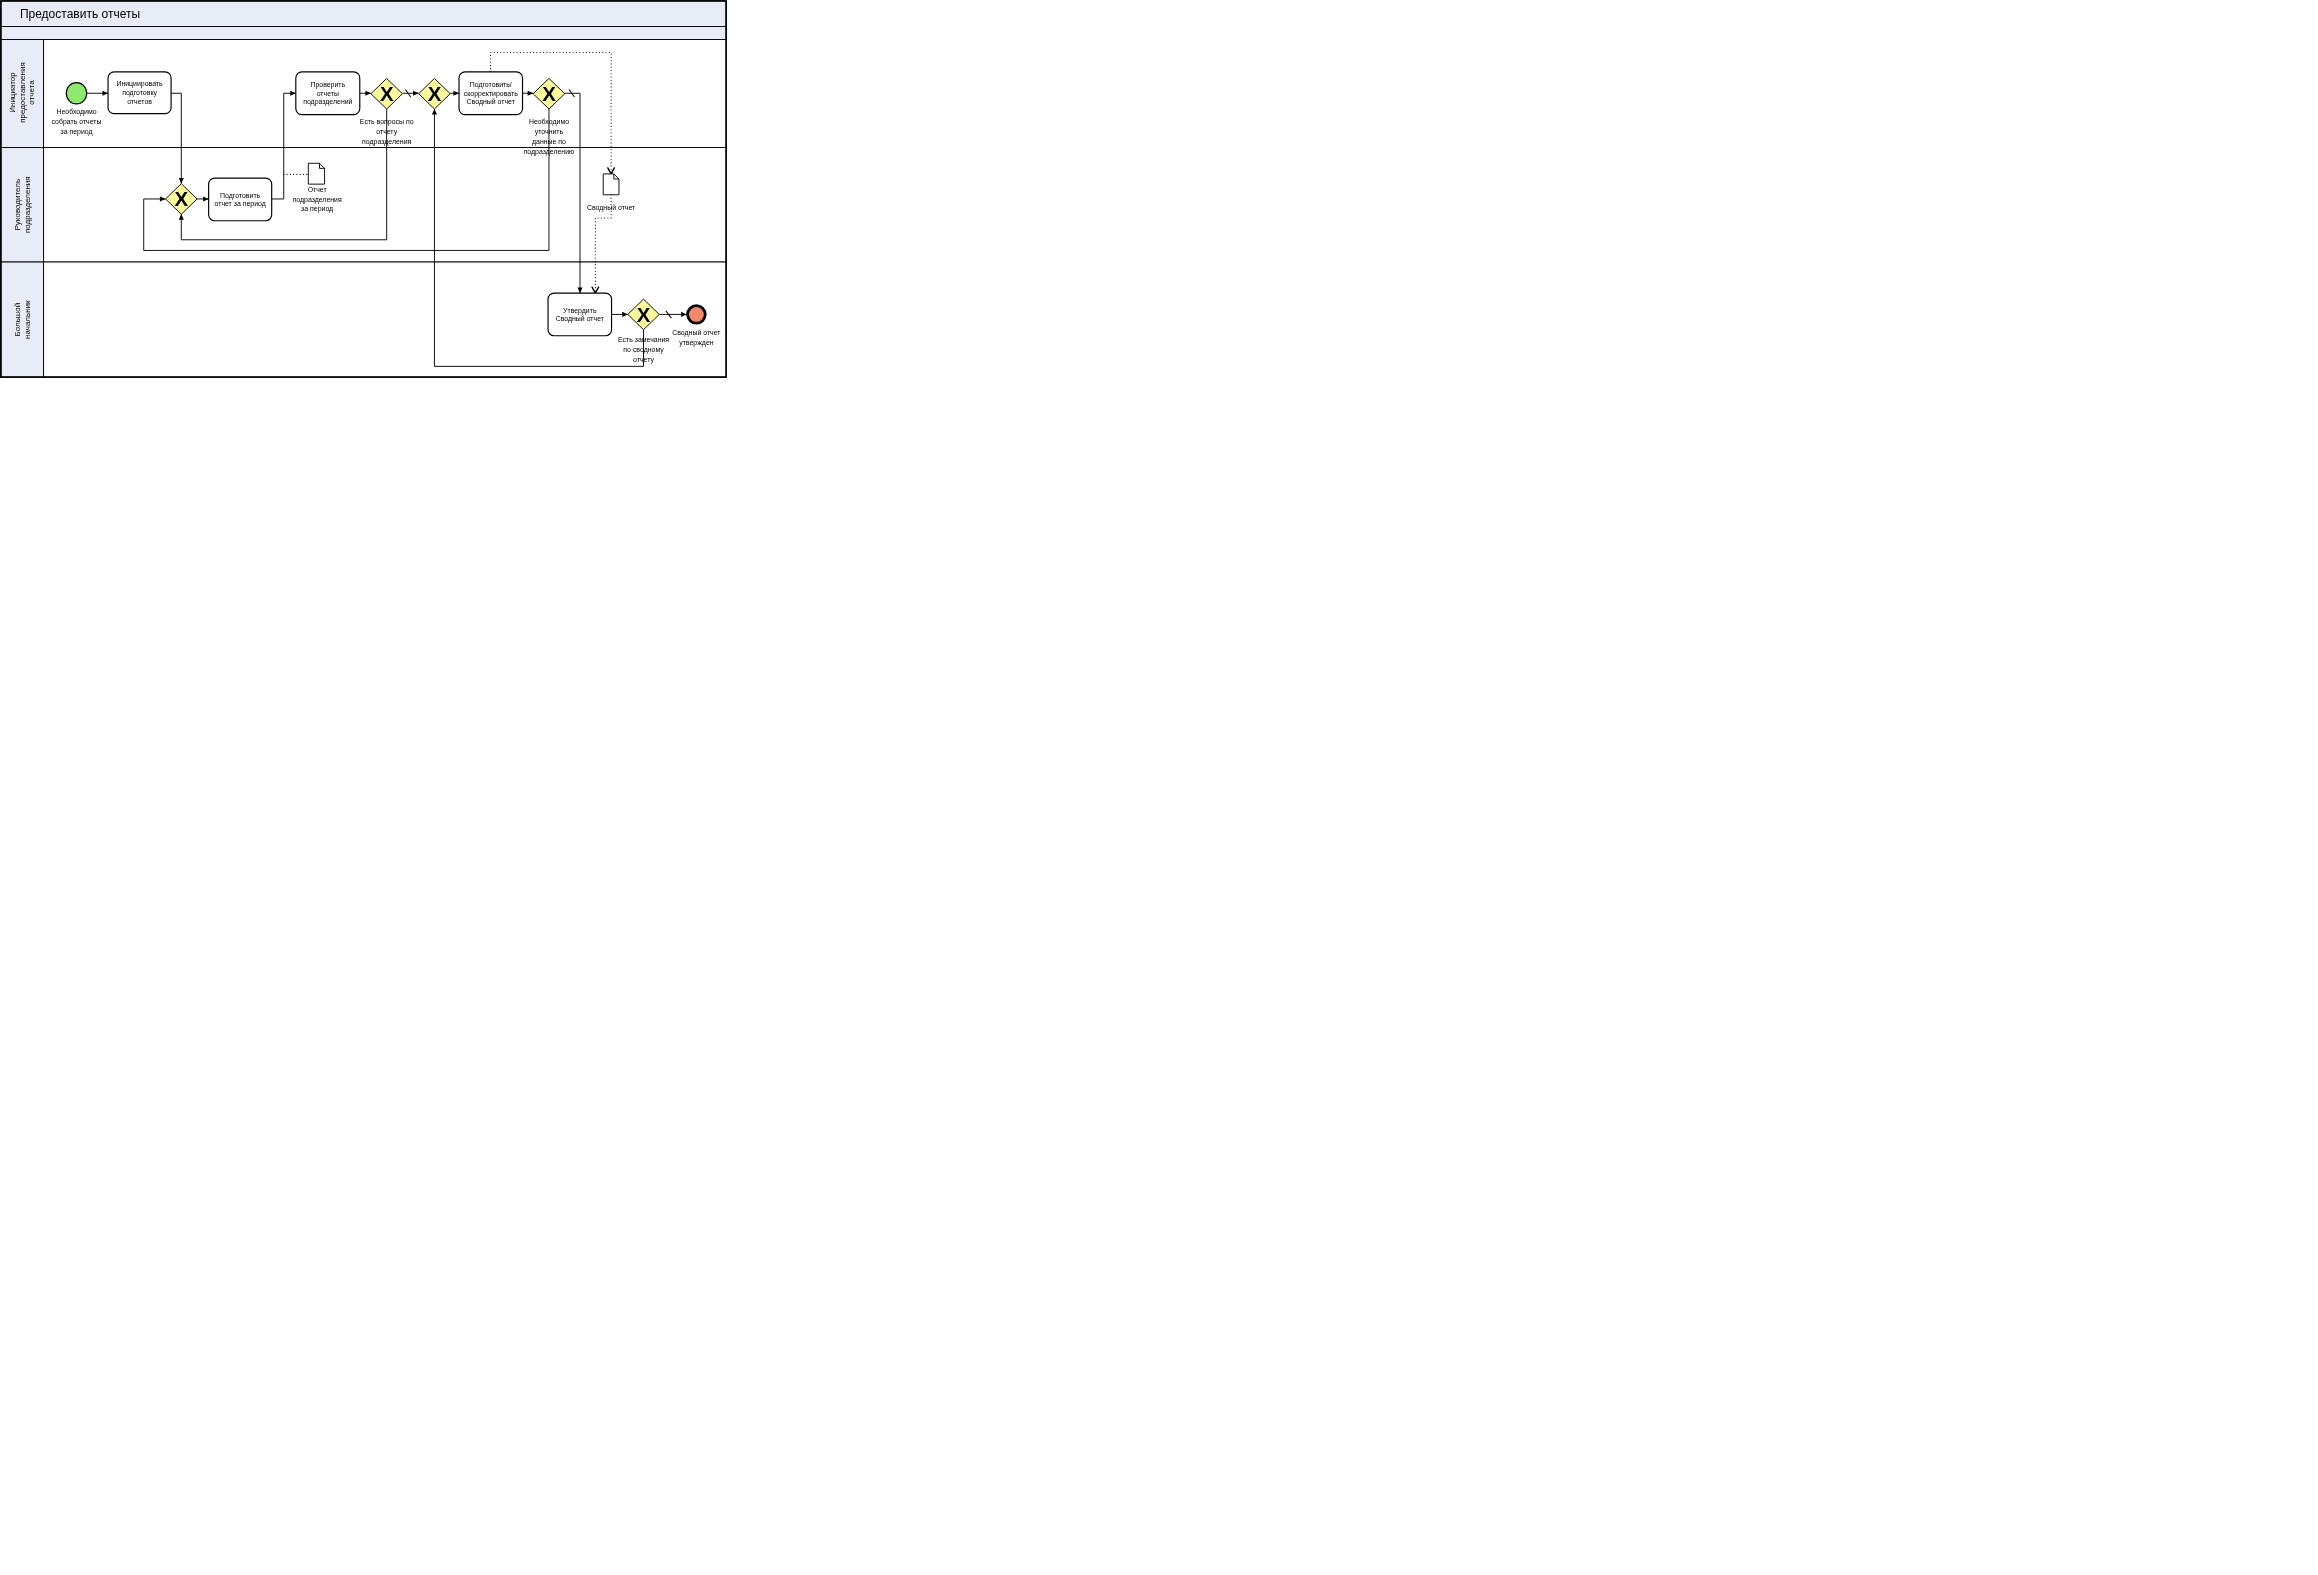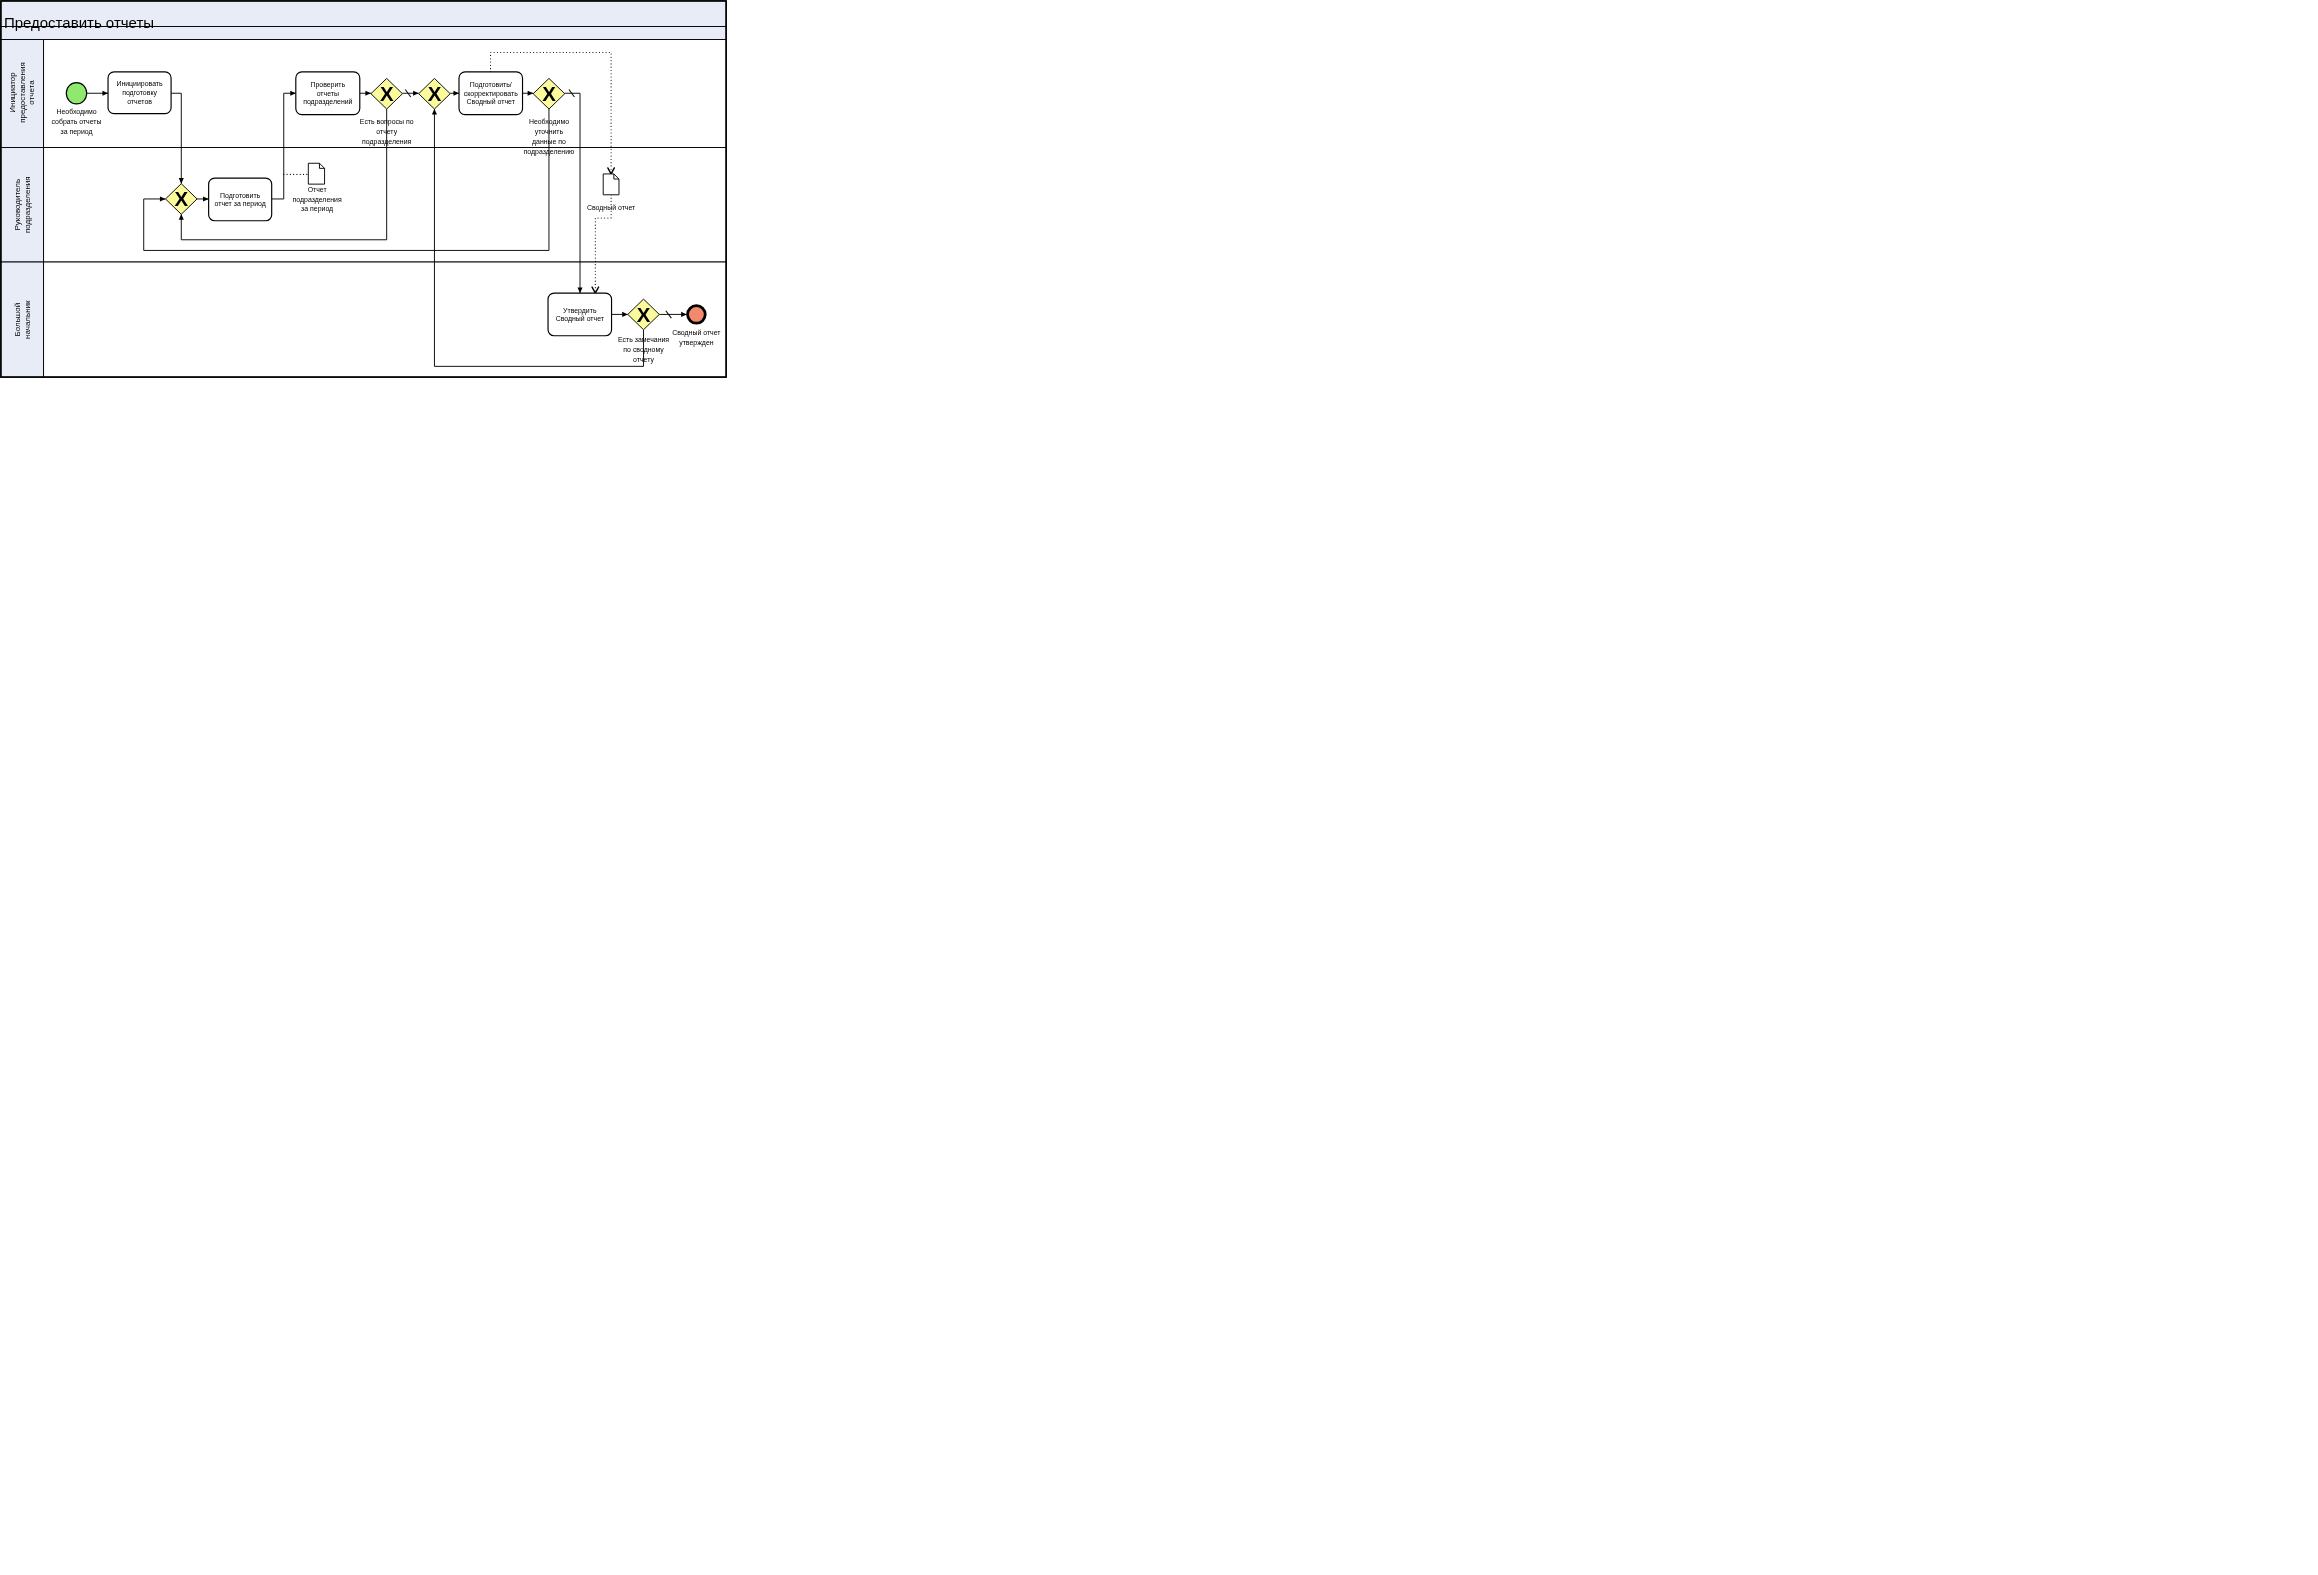--- a/index.html
+++ b/index.html
@@ -5,24 +5,24 @@
   html,body{margin:0;padding:0;background:#ffffff;}
   .stage{
     position:relative;
     width:727px;height:378px;
     font-family:"Liberation Sans","DejaVu Sans",sans-serif;
     background:#ffffff;
     overflow:hidden;
   }
   #diagram{position:absolute;left:0;top:0;width:100%;height:100%;}
   .pool-title{
-    position:absolute;left:0.9px;top:10px;width:725px;height:25.5px;
+    position:absolute;left:0.9px;top:1px;width:725px;height:25.5px;
     display:flex;align-items:center;
-    padding-left:3px;box-sizing:border-box;
-    font-size:15px;color:#000;
+    padding-left:19px;box-sizing:border-box;
+    font-size:12px;color:#000;
   }
   .lane-label{
     position:absolute;left:0.9px;width:43px;
     display:flex;align-items:center;justify-content:center;
   }
   .lane-label > span{
     display:block;width:max-content;
     transform:rotate(-90deg);
     white-space:pre-line;text-align:center;
     font-size:8px;line-height:9.7px;color:#000;

